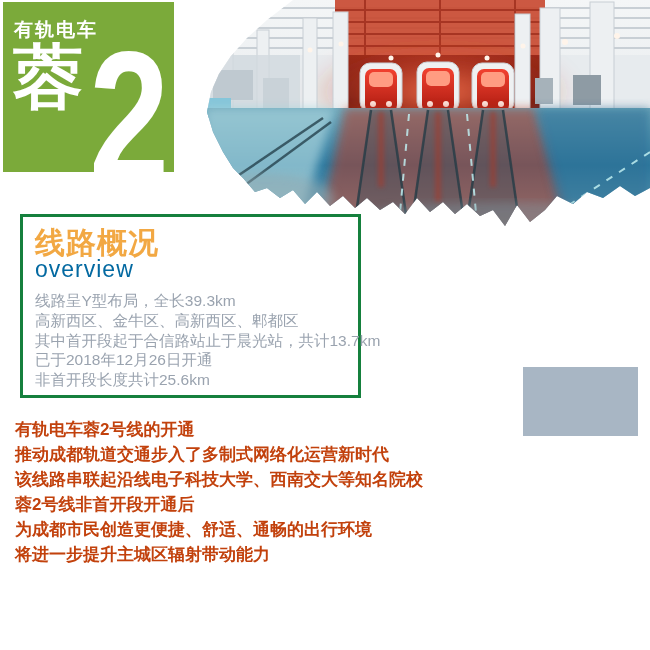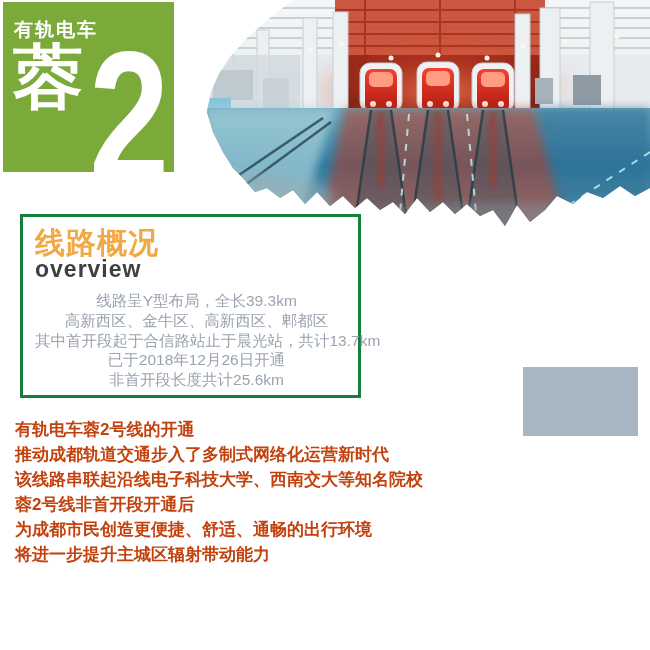--- a/index.html
+++ b/index.html
@@ -11,23 +11,23 @@
   
   .logo{position:absolute;left:3px;top:2px;width:171px;height:170px;background:#7BAA3A;}
   .logo-type{position:absolute;left:11px;top:15px;font-size:19px;font-weight:bold;color:#ffffff;letter-spacing:2px;white-space:nowrap;}
   .logo-char{position:absolute;left:10px;top:40px;font-size:70px;line-height:1;font-weight:bold;color:#ffffff;}
   .logo-num{position:absolute;left:86px;top:23px;font-size:185px;line-height:1;font-weight:bold;color:#ffffff;transform:scaleX(.78);transform-origin:0 0;}
   
   .photo{position:absolute;left:205px;top:0;width:445px;height:235px;}
   
   .ovbox{position:absolute;left:20px;top:214px;width:335px;height:178px;border:3px solid #15803d;background:#ffffff;}
   .ovtitle{margin:10px 0 0 12px;font-size:30px;line-height:32px;font-weight:bold;color:#F2A843;letter-spacing:1px;}
-  .ovsub{margin:0 0 0 12px;font-size:23px;line-height:20px;font-weight:bold;color:#404040;letter-spacing:1px;}
+  .ovsub{margin:0 0 0 12px;font-size:23px;line-height:20px;font-weight:normal;color:#0369a1;letter-spacing:1px;}
   .ovbody{margin:12px 0 0 12px;font-size:15.5px;line-height:19.8px;color:#9AA3AF;}
-  .ovbody div{white-space:nowrap;text-align:center;}
+  .ovbody div{white-space:nowrap;}
   
   .siderect{position:absolute;left:523px;top:367px;width:115px;height:69px;background:#A8B6C4;}
   
   .bodyblock{position:absolute;left:15px;top:417px;font-size:17px;line-height:25px;font-weight:bold;color:#c2410c;}
   .bodyblock div{white-space:nowrap;}
 </style>
 </head>
 <body>
 
 <div class="canvas">

